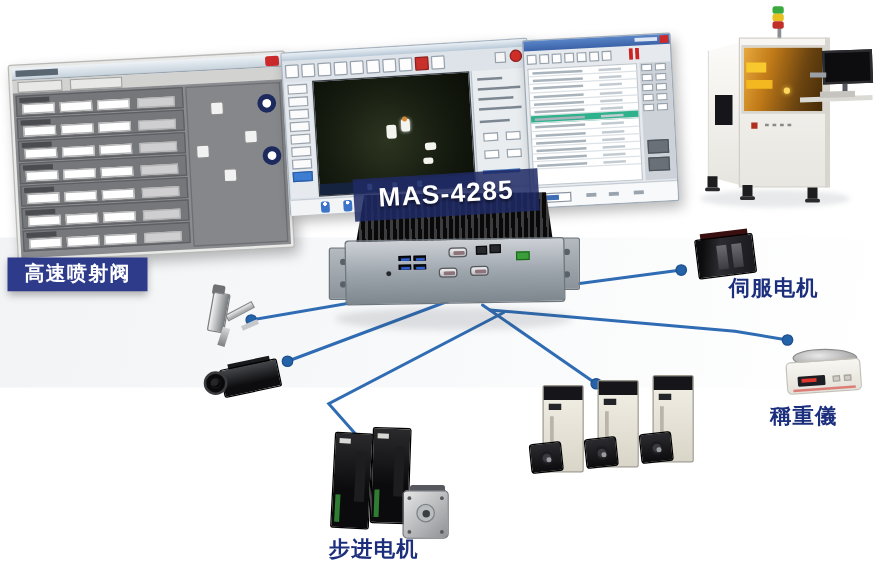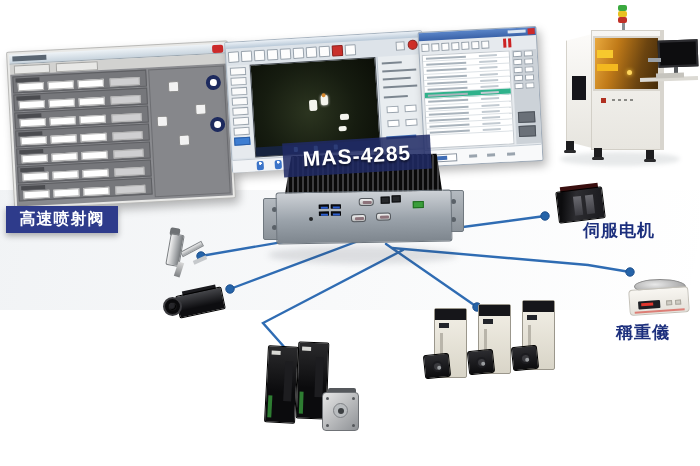--- a/index.html
+++ b/index.html
@@ -563,16 +563,17 @@
           <i></i>
         </div>
       <div class="scale-btn" style="left:36px;position:absolute;"></div>
       <div class="scale-btn" style="left:45px;position:absolute;"></div>
       <div class="scale-line"></div>
     </div>
   </div>
 
   <div class="badge badge-1">高速喷射阀</div>
 
+  <div class="plabel lbl-stepper">步进电机</div>
   <div class="plabel lbl-laser">伺服电机</div>
   <div class="plabel lbl-scale">稱重儀</div>
 
 </div>
 
 </body></html>

